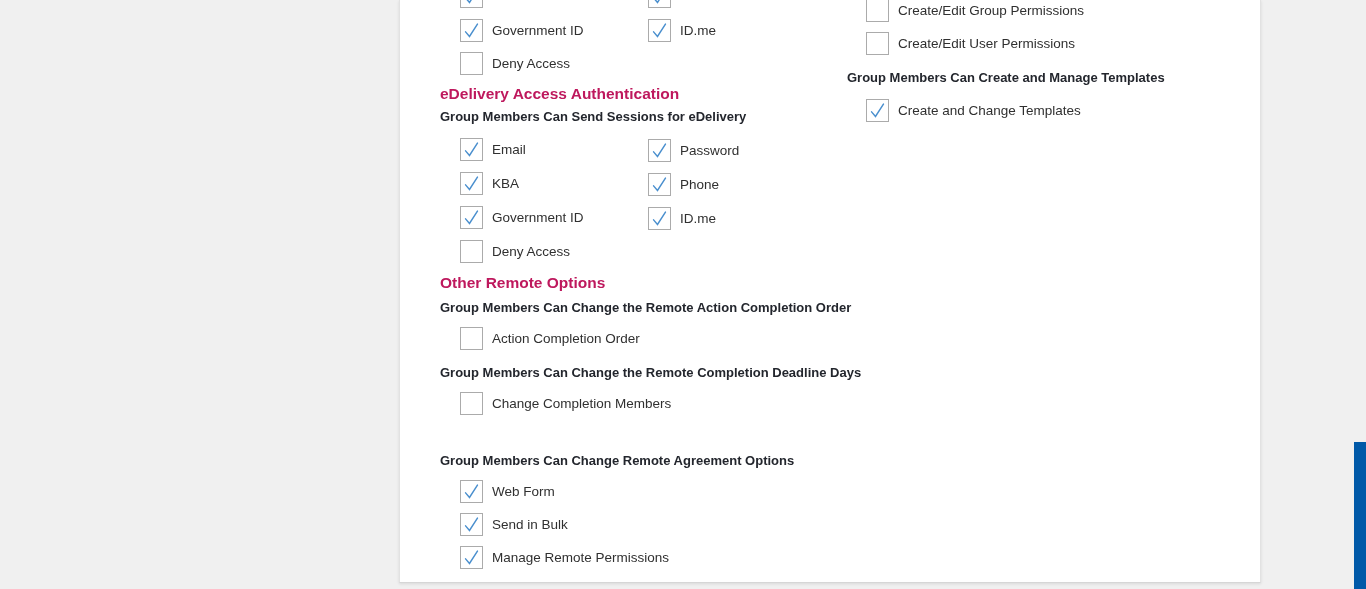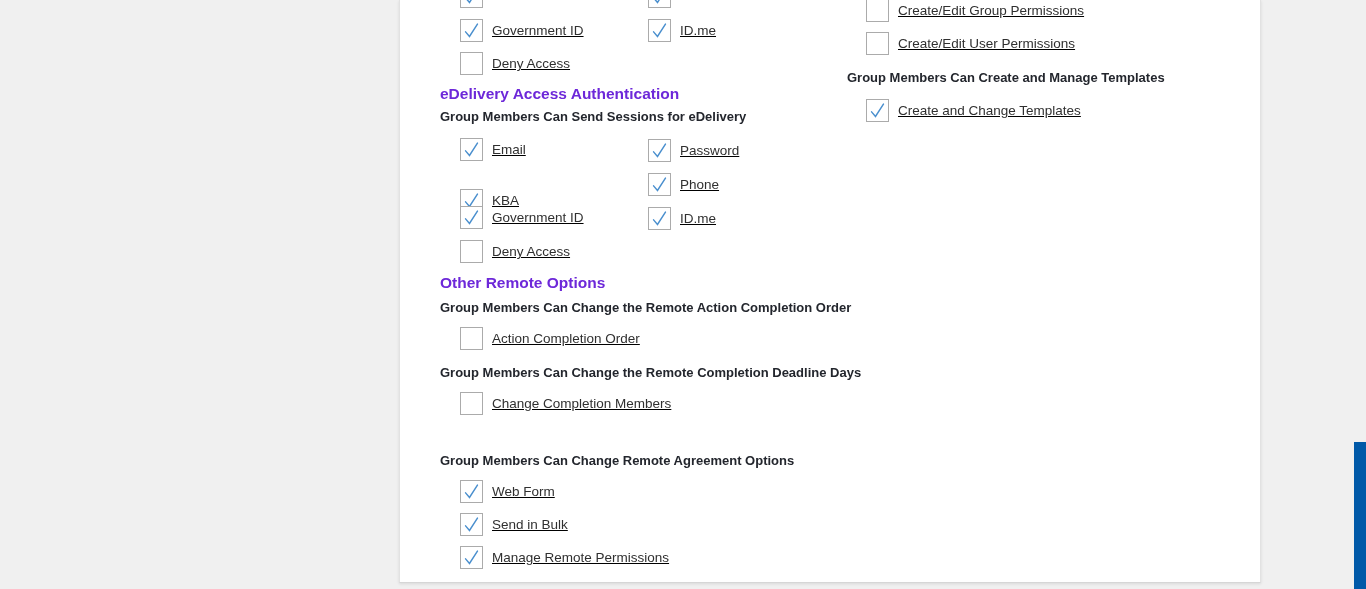--- a/index.html
+++ b/index.html
@@ -26,38 +26,37 @@
     border-left: 1px solid #e2e2e2;
     border-right: 1px solid #e2e2e2;
     border-bottom: 1px solid #d6d6d6;
     box-shadow: 0 1px 3px rgba(0,0,0,0.10);
     overflow: hidden;
   }
   .sec-h {
     position: absolute;
     font-size: 15.5px;
     font-weight: bold;
-    color: #6d28d9;
+    color: #be185d;
     white-space: nowrap;
   }
   .sub-h {
     position: absolute;
     font-size: 13px;
     font-weight: bold;
     color: #23262d;
     white-space: nowrap;
     text-align: right;
   }
   .row {
     position: absolute;
     display: flex;
     align-items: center;
     gap: 9px;
     height: 23px;
-    text-decoration: underline;
   }
   .cb {
     position: relative;
     display: inline-flex;
     align-items: center;
     justify-content: center;
     width: 23px;
     height: 23px;
     background: #ffffff;
     border: 1px solid #ababab;
@@ -133,21 +132,21 @@
       <span class="lbl">Email</span>
     </div>
     <div class="row" style="left:248px;top:139px">
       <span class="cb checked">
         <svg width="21" height="21" viewBox="0 0 23 23">
             <path d="M5 13 L9.3 18 L18 4.5" fill="none" stroke="#4a8fce" stroke-width="1.6" stroke-linecap="round"></path>
           </svg>
       </span>
       <span class="lbl">Password</span>
     </div>
-    <div class="row" style="left:60px;top:189px">
+    <div class="row" style="left:60px;top:172px">
       <span class="cb checked">
         <svg width="21" height="21" viewBox="0 0 23 23">
             <path d="M5 13 L9.3 18 L18 4.5" fill="none" stroke="#4a8fce" stroke-width="1.6" stroke-linecap="round"></path>
           </svg>
       </span>
       <span class="lbl">KBA</span>
     </div>
     <div class="row" style="left:248px;top:173px">
       <span class="cb checked">
         <svg width="21" height="21" viewBox="0 0 23 23">

